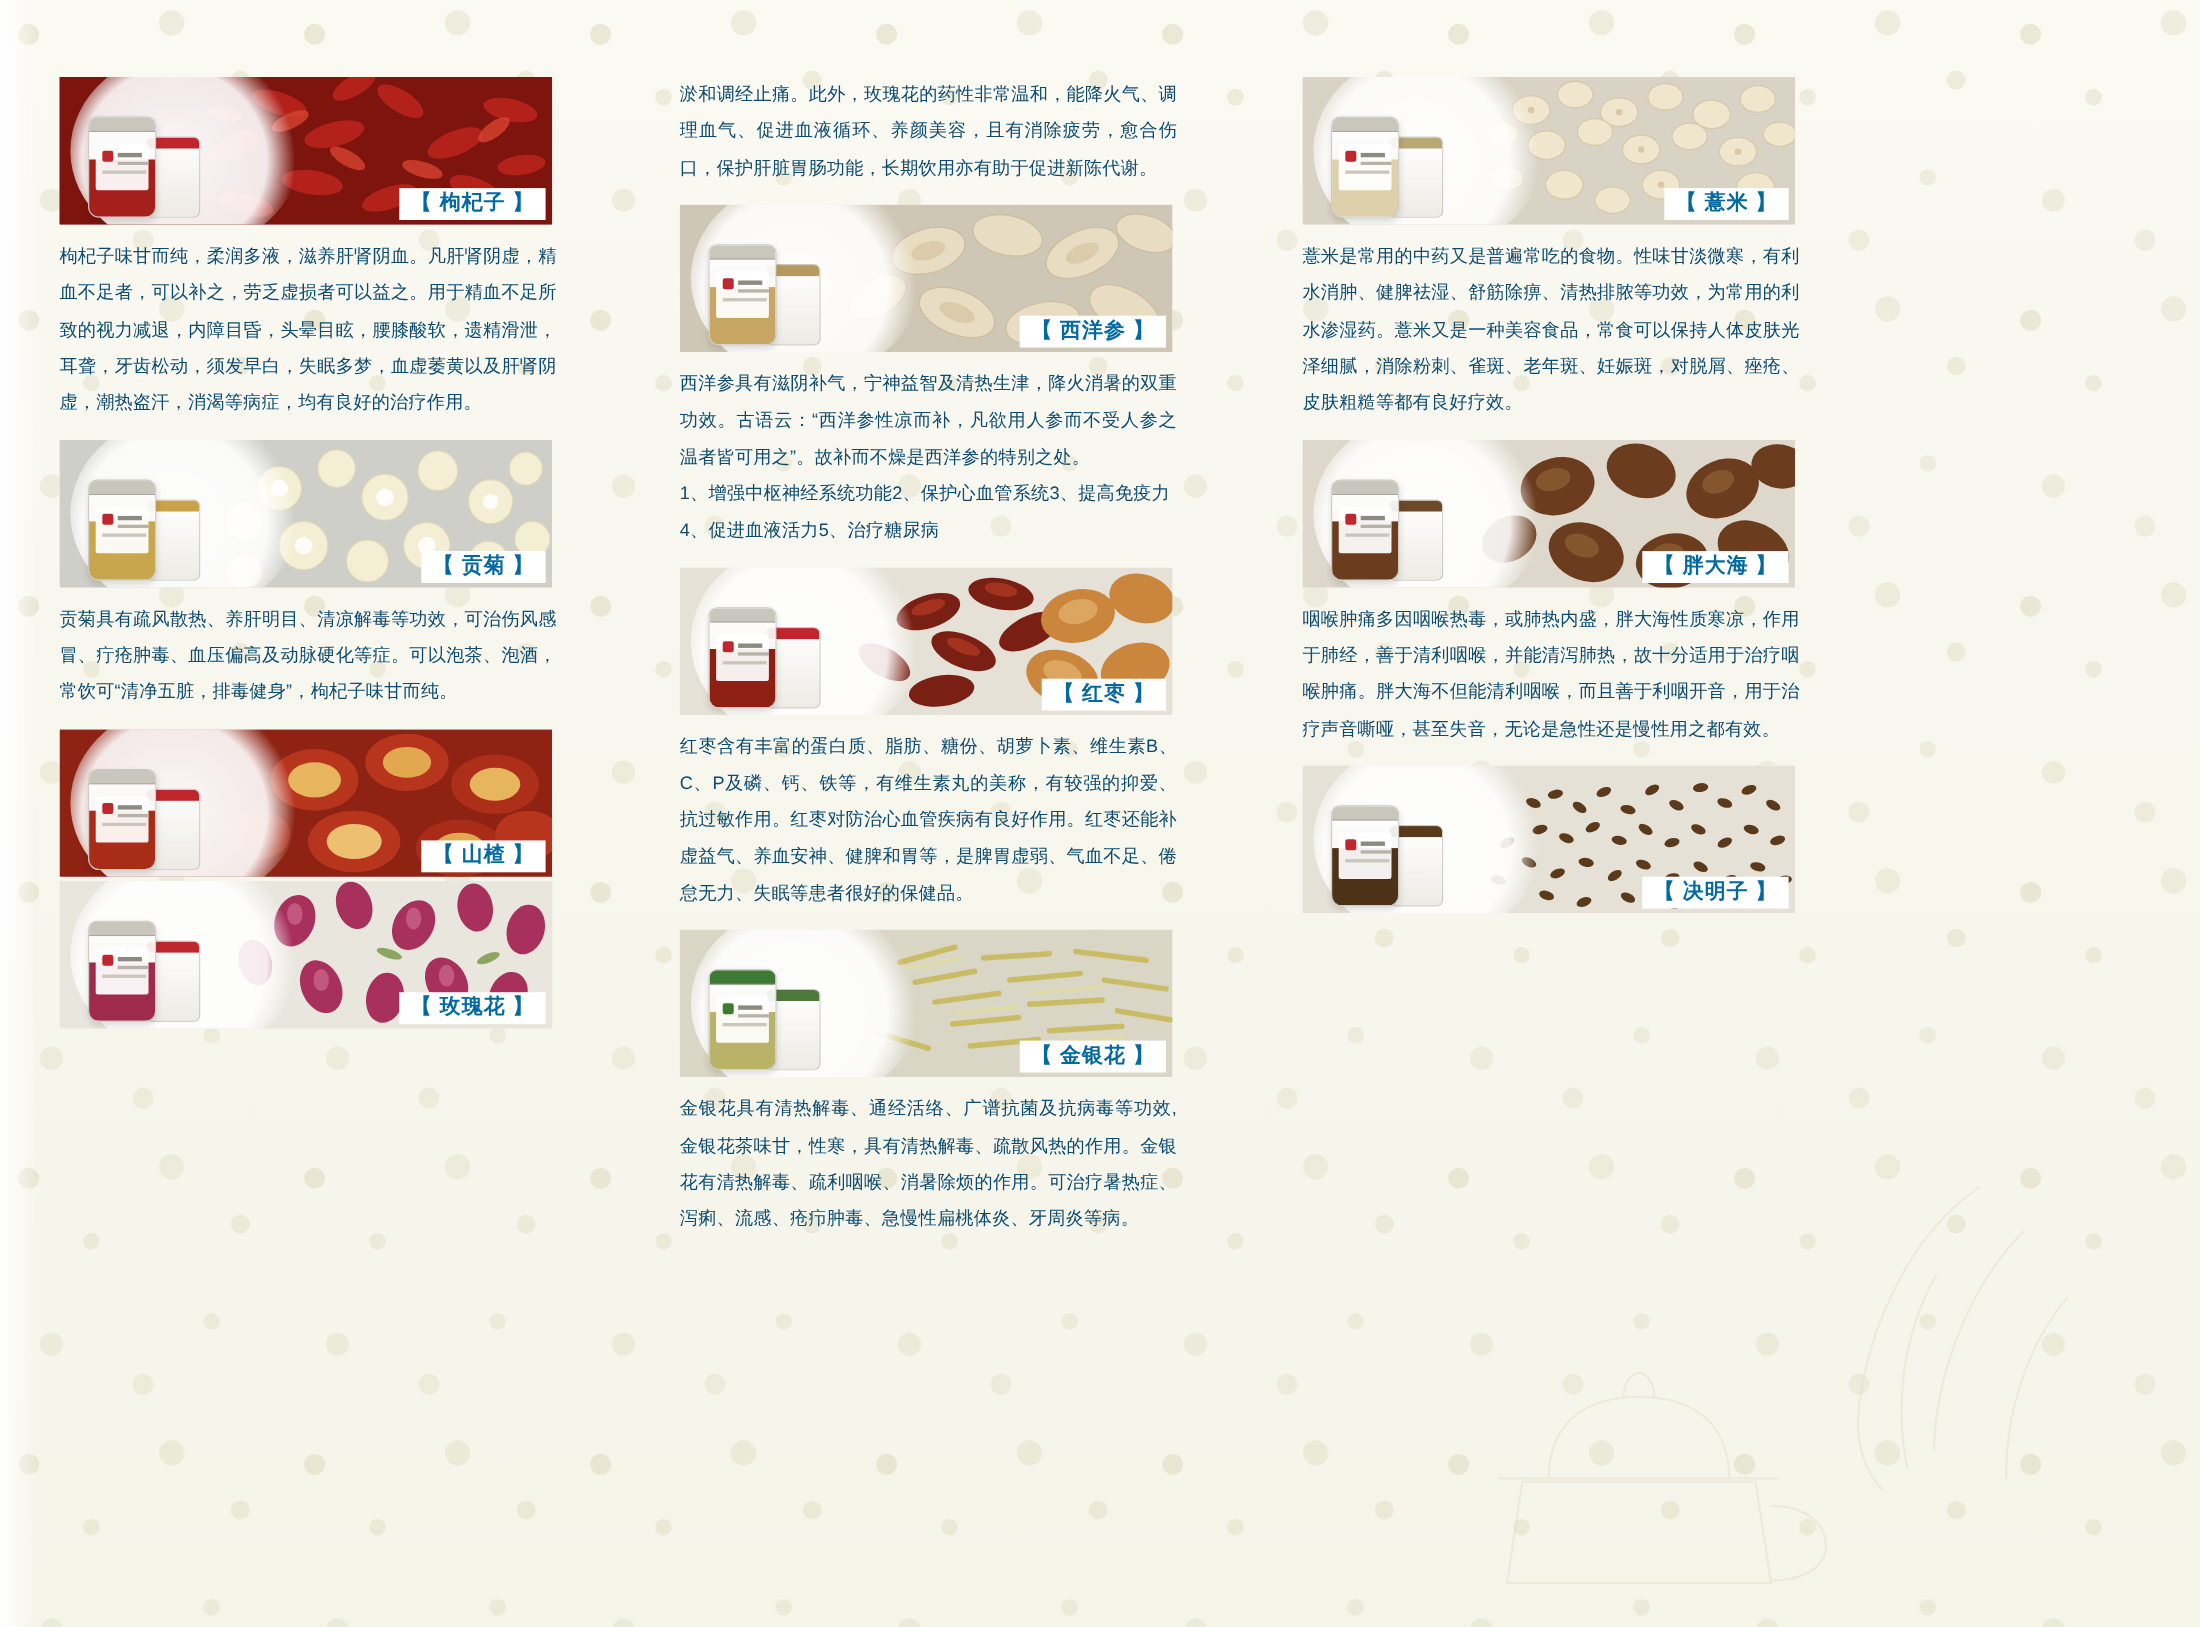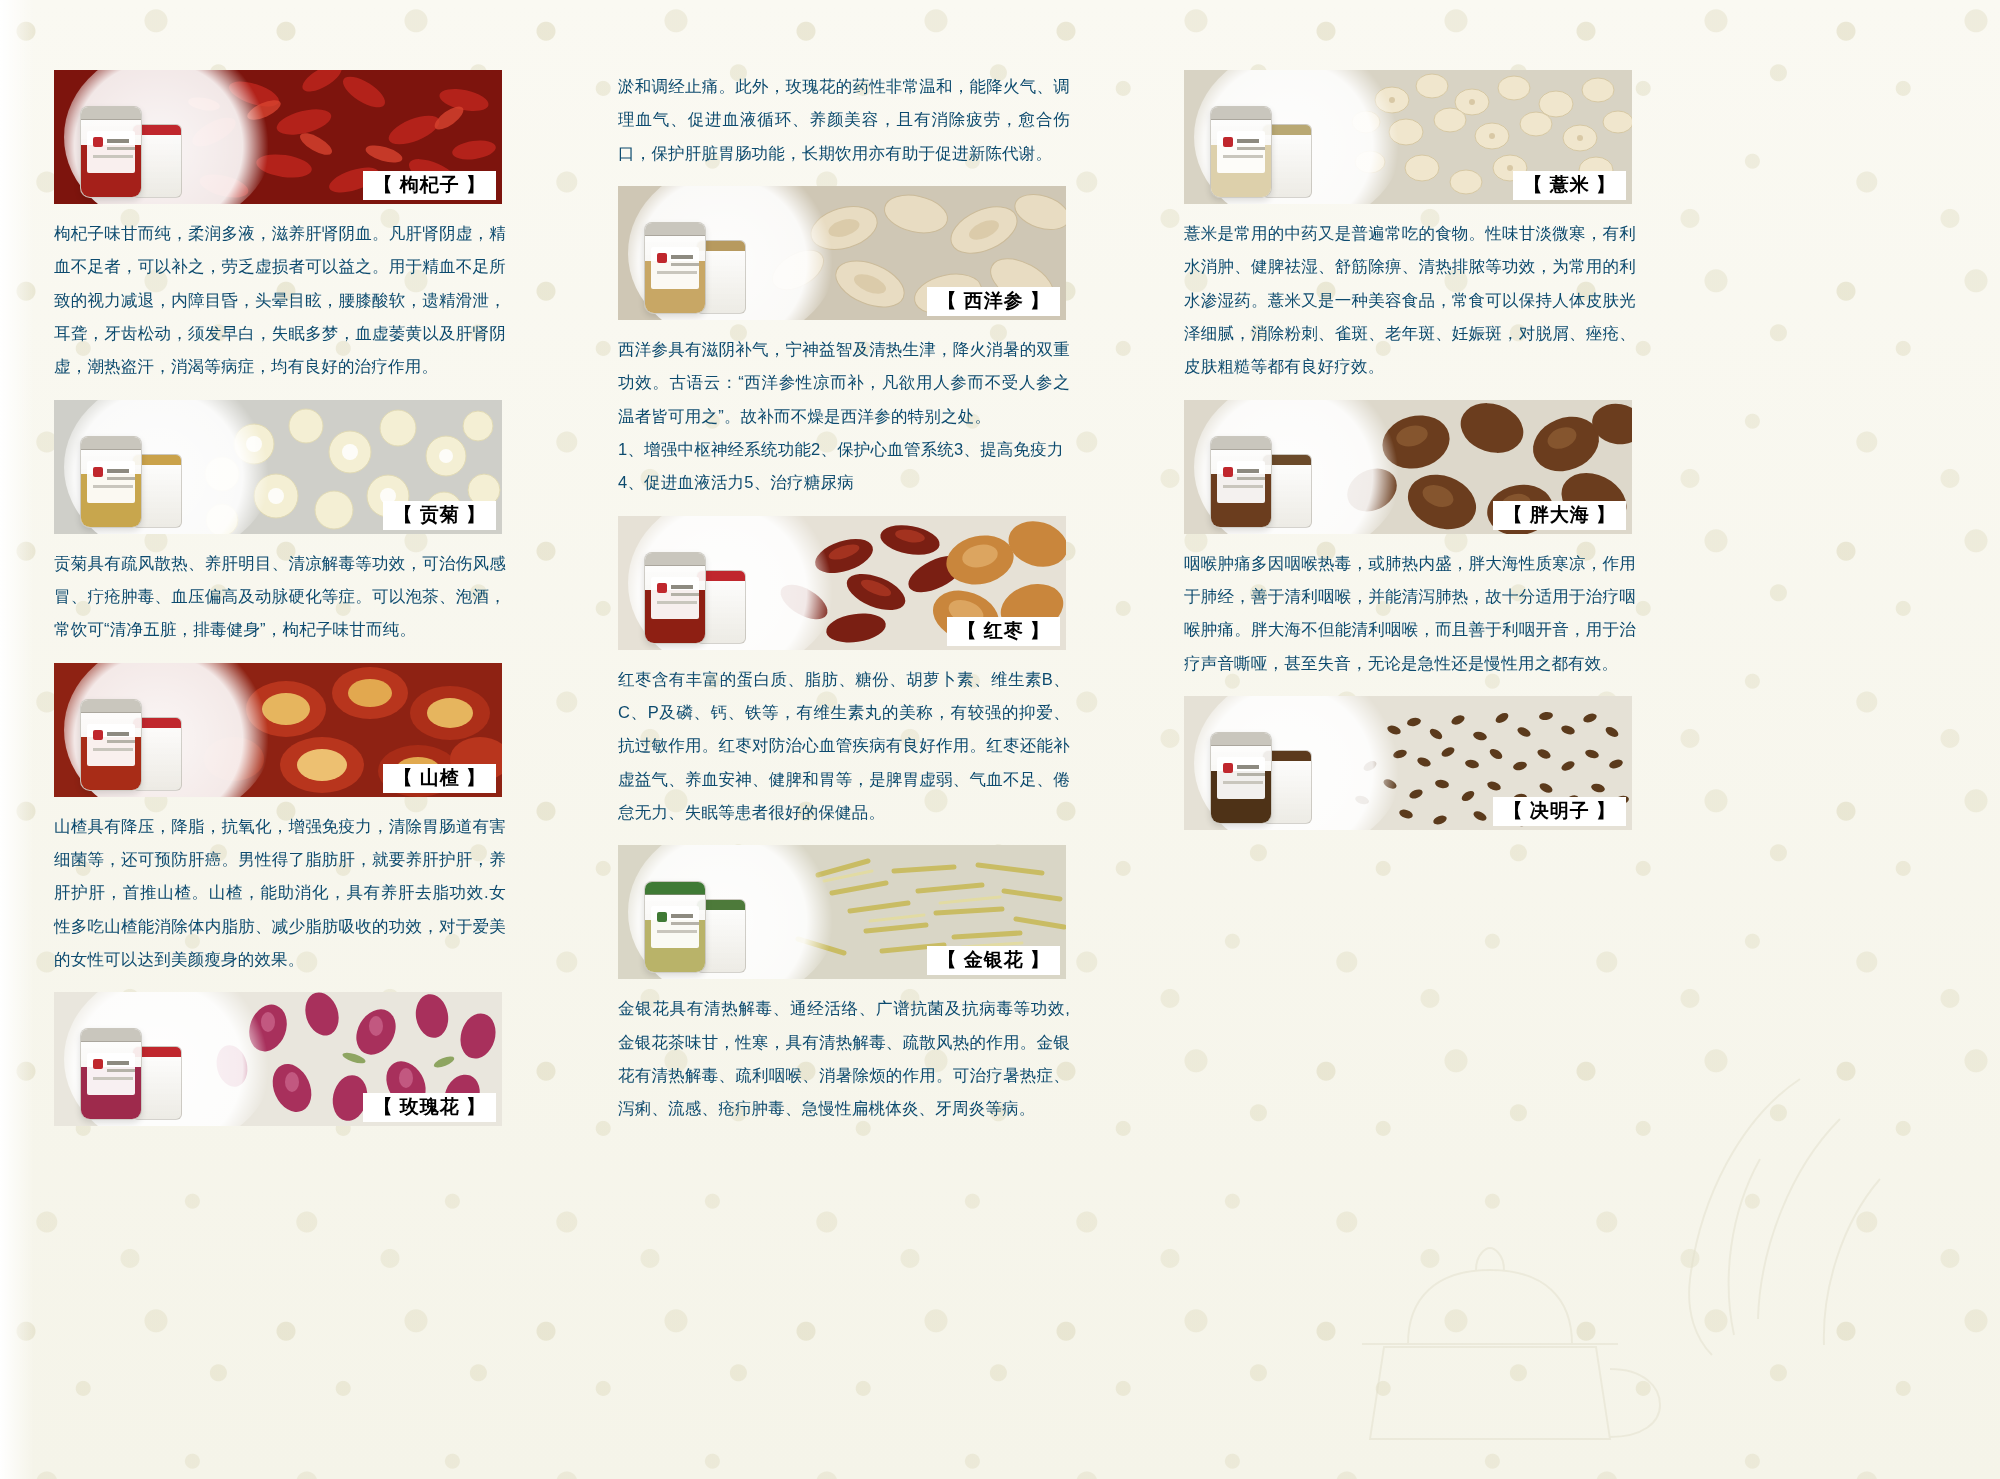--- a/index.html
+++ b/index.html
@@ -59,21 +59,21 @@
     height: 134px;
     overflow: hidden;
     background: #efeeea;
   }
   .photo-inner { position: absolute; inset: 0; }
   .photo-label {
     position: absolute;
     right: 6px;
     bottom: 4px;
     background: #ffffff;
-    color: #000000;
+    color: #0369a1;
     font-size: 19px;
     font-weight: bold;
     letter-spacing: 1px;
     padding: 3px 10px 4px 10px;
     line-height: 1.15;
     white-space: nowrap;
   }
   .body-text {
     font-size: 16.5px;
     line-height: 2.02;
@@ -287,21 +287,20 @@
             <div class="band">
                 <div class="t1"></div>
                 <div class="t2"></div>
                 <div class="t3"></div>
                 <div class="t4"></div>
               </div>
           </div>
         </div>
         <div class="photo-label">【 山楂 】</div>
       </div>
-      <div class="body-text">山楂具有降压，降脂，抗氧化，增强免疫力，清除胃肠道有害细菌等，还可预防肝癌。男性得了脂肪肝，就要养肝护肝，养肝护肝，首推山楂。山楂，能助消化，具有养肝去脂功效.女性多吃山楂能消除体内脂肪、减少脂肪吸收的功效，对于爱美的女性可以达到美颜瘦身的效果。</div>
     </div>
 
     <div class="entry">
       <div class="photo">
         <div class="photo-inner">
           <div class="scatter">
             <svg width="448" height="136" viewBox="0 0 448 136" xmlns="http://www.w3.org/2000/svg">
               <rect x="0" y="0" width="448" height="136" fill="#e9e6dd"></rect>
               <g fill="#a8305c">
                 <ellipse cx="214" cy="36" rx="18" ry="24" transform="rotate(20 214 36)"></ellipse>

